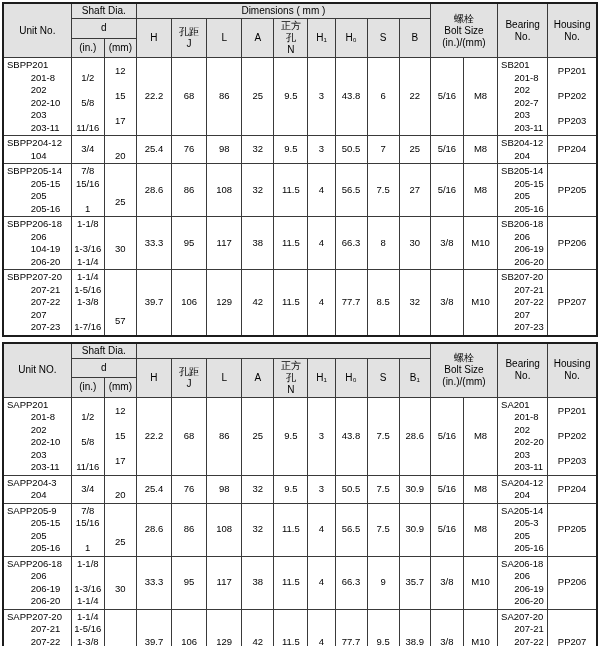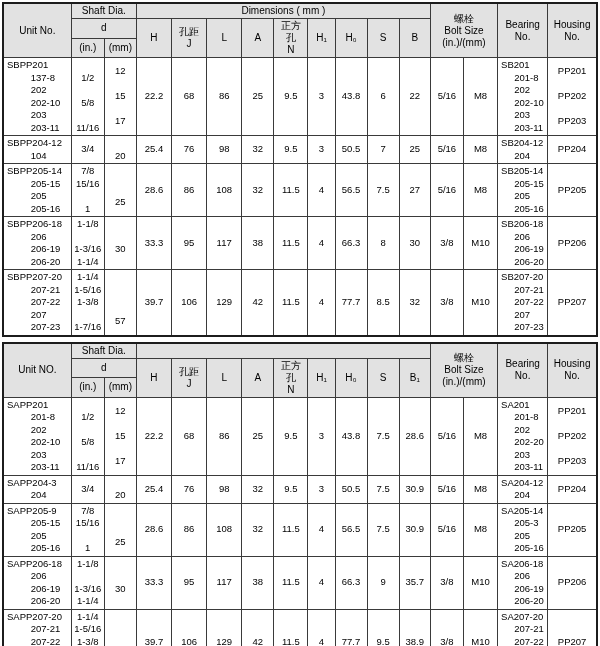--- a/index.html
+++ b/index.html
@@ -95,21 +95,21 @@
         <th rowspan="2" class="preline">B</th>
       </tr>
       <tr>
         <th>(in.)</th>
         <th>(mm)</th>
       </tr>
     </thead>
     <tbody>
         <tr>
           <td class="pre">SBPP201
-         137-8
+         201-8
          202
          202-10
          203
          203-11</td>
           <td class="preline">
 1/2
 
 5/8
 
 11/16</td>
@@ -125,21 +125,21 @@
           <td>9.5</td>
           <td>3</td>
           <td>43.8</td>
           <td>6</td>
           <td>22</td>
           <td>5/16</td>
           <td>M8</td>
           <td class="pre">SB201
      201-8
      202
-     202-10
+     202-7
      203
      203-11</td>
           <td class="preline">PP201
 
 PP202
 
 PP203</td>
         </tr>
         <tr>
           <td class="pre">SBPP204-12
@@ -187,21 +187,21 @@
           <td>M8</td>
           <td class="pre">SB205-14
      205-15
      205
      205-16</td>
           <td class="preline">PP205</td>
         </tr>
         <tr>
           <td class="pre">SBPP206-18
          206
-         206-19
+         104-19
          206-20</td>
           <td class="preline">1-1/8
 
 1-3/16
 1-1/4</td>
           <td class="preline">
 30</td>
           <td>33.3</td>
           <td>95</td>
           <td>117</td>

